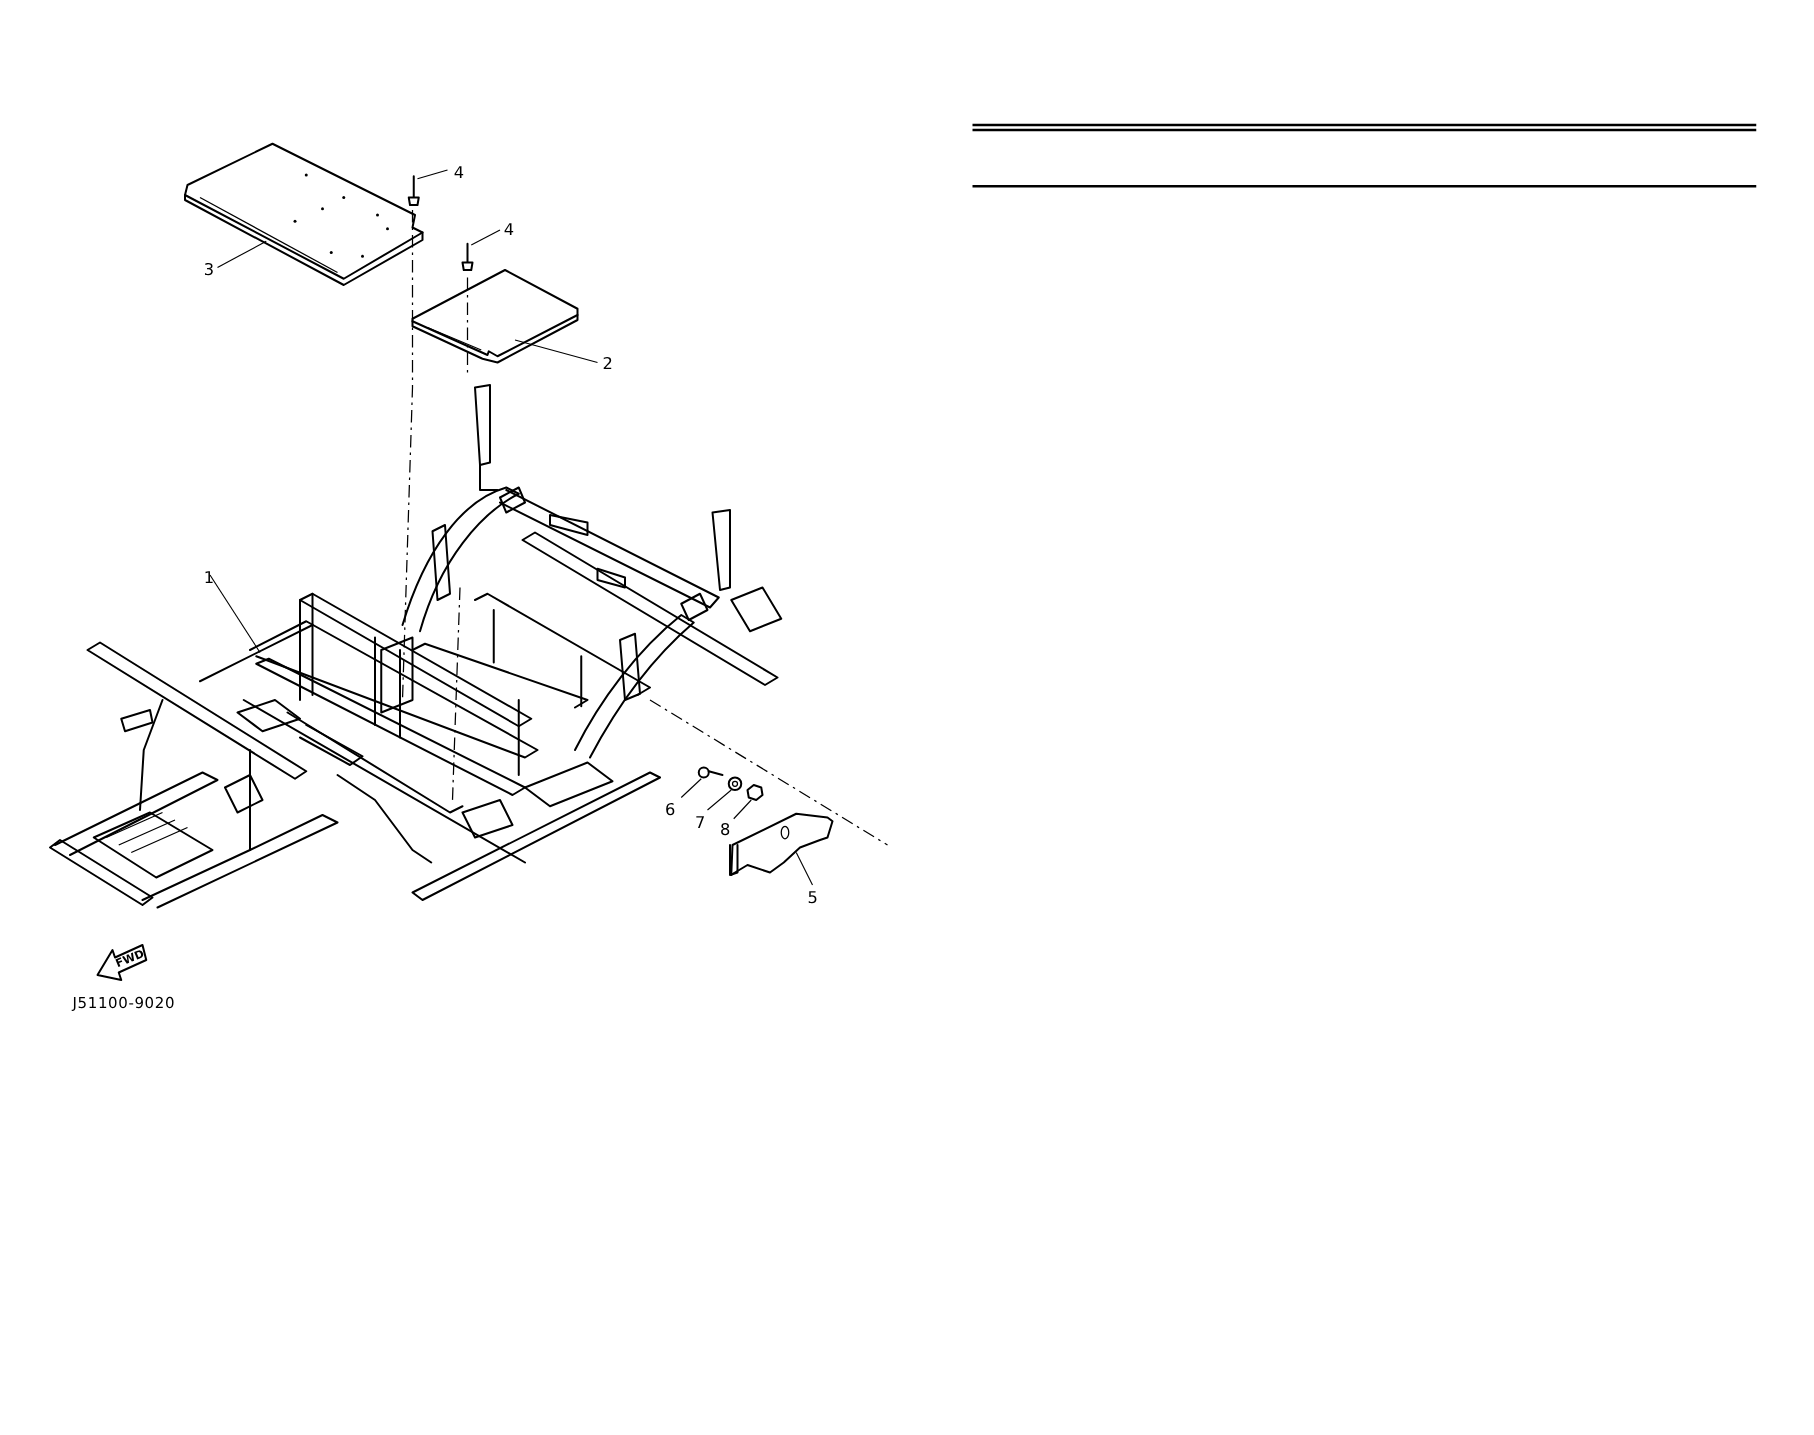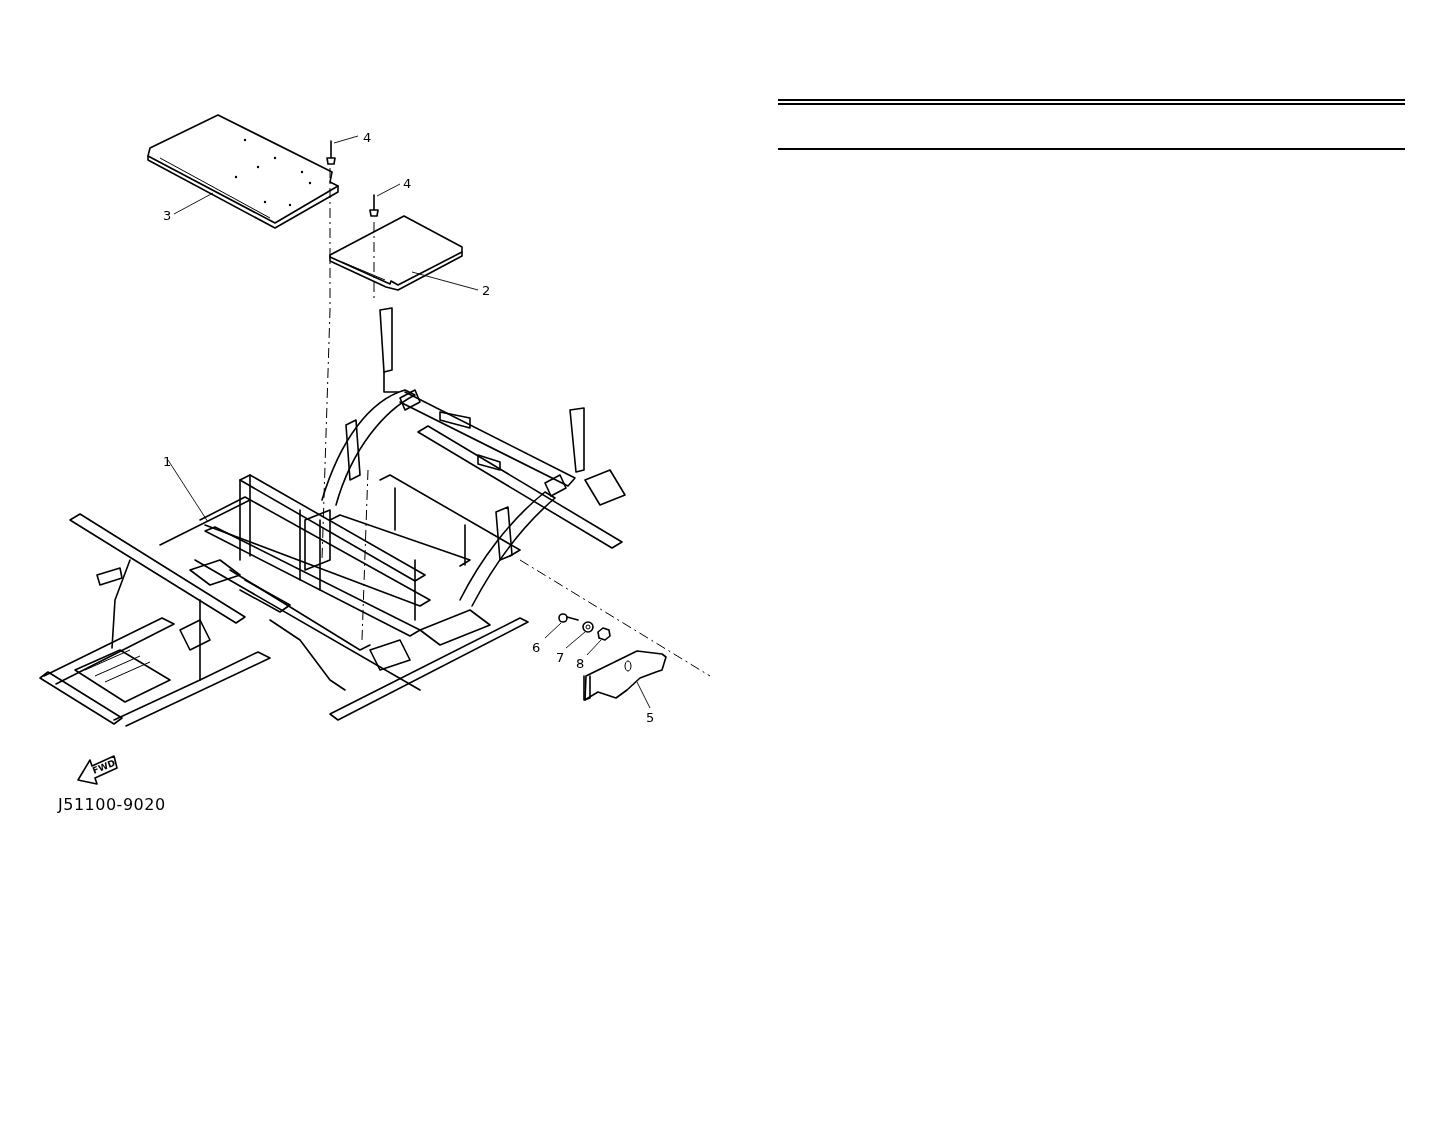--- a/index.html
+++ b/index.html
@@ -6,21 +6,21 @@
   body { width:1451px; height:1148px; position:relative; overflow:hidden;
          font-family:"Liberation Sans", sans-serif; color:#000; }
   #diagram { position:absolute; left:0; top:0; width:760px; height:840px; }
   #diagram svg { width:100%; height:100%; }
   .ln { fill:none; stroke:#000; stroke-width:1.6; stroke-linejoin:round; stroke-linecap:round; }
   .thin { fill:none; stroke:#000; stroke-width:1; }
   .dash { fill:none; stroke:#000; stroke-width:1; stroke-dasharray:10 4 2 4; }
   .leader { fill:none; stroke:#000; stroke-width:0.9; }
   .callout { font-family:"DejaVu Sans", sans-serif; font-size:13px; fill:#000; }
   .fig-code { position:absolute; left:58px; top:795px; font-family:"DejaVu Sans", sans-serif;
-              font-size:16px; letter-spacing:0.5px; }
+              font-size:12px; letter-spacing:0.5px; }
   .table-header { position:absolute; left:778px; top:99px; width:627px; height:52px; }
   .rule-double-top { position:absolute; left:0; top:0; width:100%; height:2px; background:#000; }
   .rule-double-bot { position:absolute; left:0; top:4px; width:100%; height:2px; background:#000; }
   .rule-single { position:absolute; left:0; top:49px; width:100%; height:2px; background:#000; }
 </style>
 </head>
 <body>
 
 <div id="diagram">
 <svg viewBox="0 0 760 840" xmlns="http://www.w3.org/2000/svg">

